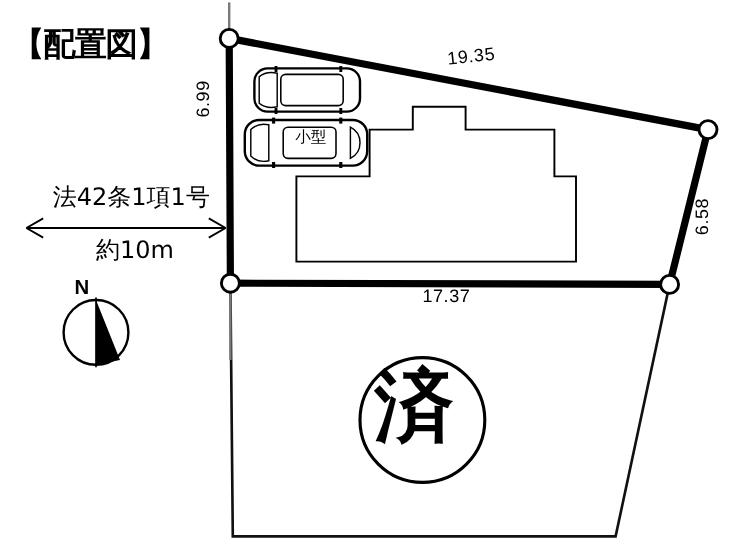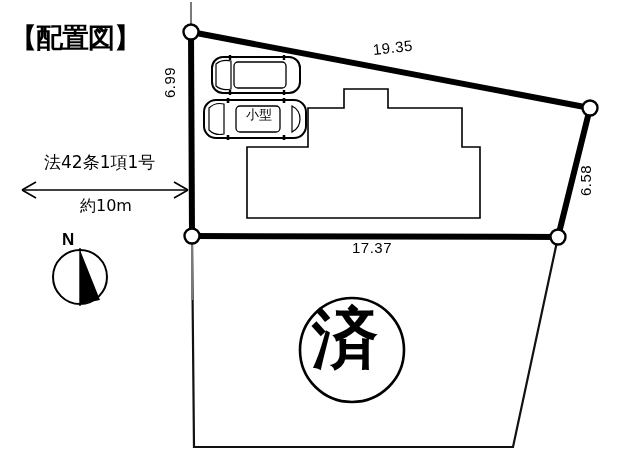--- a/index.html
+++ b/index.html
@@ -71,27 +71,27 @@
     left: 352px;
     top: 240px;
     text-align: center;
   }
   .jp {
     font-family: "DejaVu Sans", "Liberation Sans", sans-serif;
   }
   .road-code {
     left: 44px;
     top: 154px;
-    font-size: 17px;
+    font-size: 20px;
     text-align: center;
   }
   .road-width {
     left: 80px;
     top: 198px;
-    font-size: 16px;
+    font-size: 20px;
   }
   .bldg1-label {
     left: 332px;
     top: 152px;
     font-size: 21px;
   }
   .bldg2-label {
     left: 316px;
     top: 265px;
     font-size: 21px;

